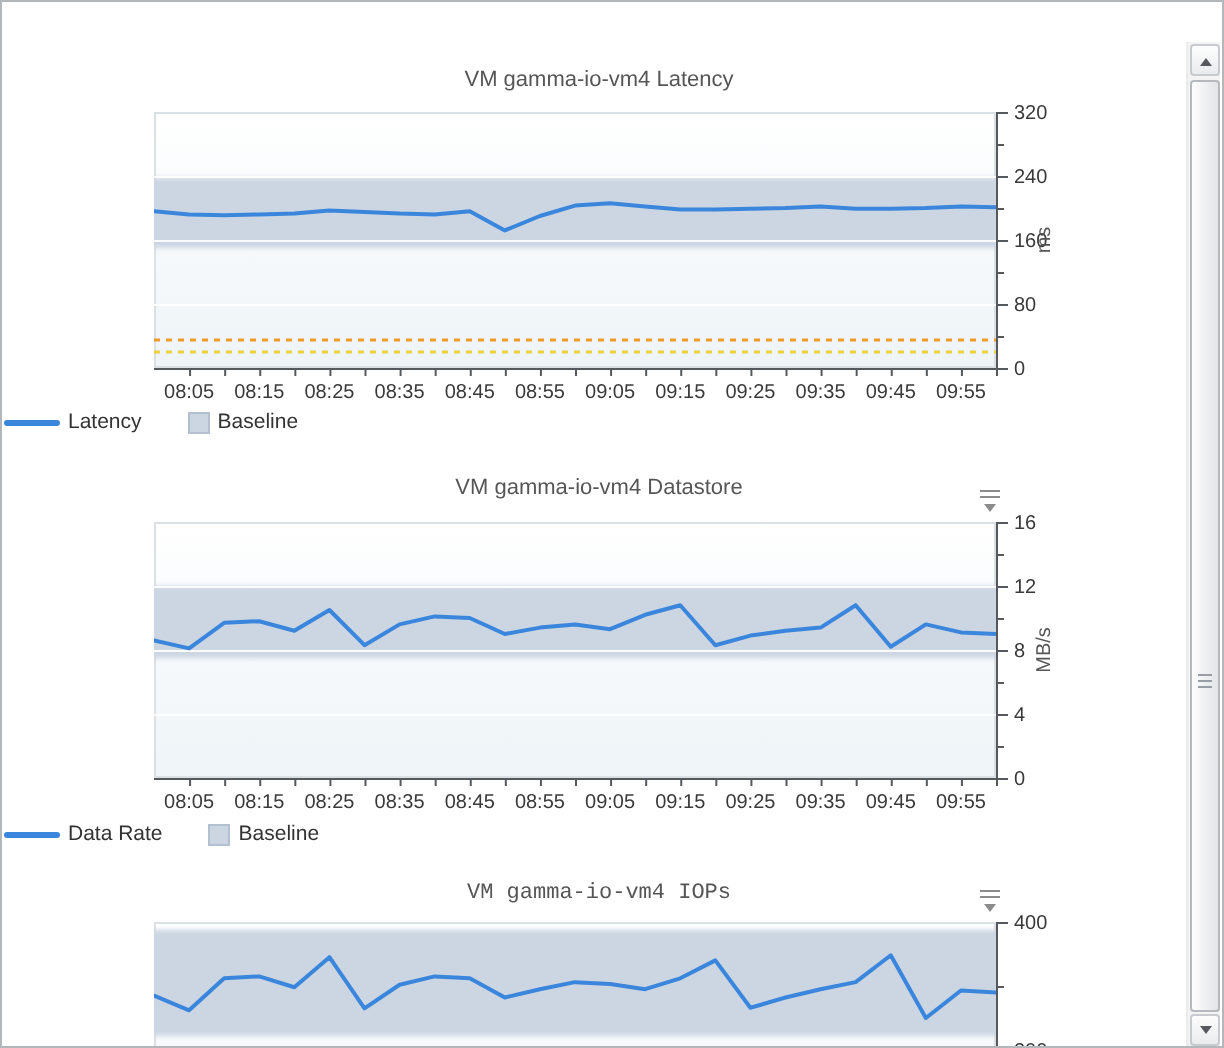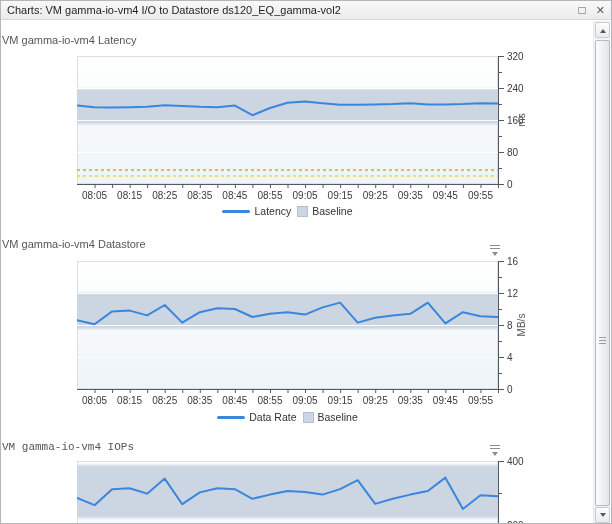--- a/index.html
+++ b/index.html
@@ -7,26 +7,26 @@
   body{font-family:"Liberation Sans",sans-serif;}
   .window{position:relative;width:612px;height:524px;border:1px solid #b3b7ba;background:#fff;overflow:hidden;}
   .titlebar{position:absolute;left:0;top:0;right:0;height:19px;background:linear-gradient(#f9f9f9,#ebebeb);
     border-bottom:1px solid #d6d6d6;display:flex;align-items:center;padding:0 6px;}
   .titlebar .title{font-size:11px;color:#1f1f1f;flex:1 1 auto;white-space:nowrap;overflow:hidden;}
   .winbtn{color:#5b5b5b;cursor:default;line-height:1;margin-left:10px;}
   .winbtn.max{font-size:12px;}
   .winbtn.close{font-size:11px;}
   .content{position:absolute;left:1px;top:20px;width:593px;height:503px;background:#fff;overflow:hidden;}
   #charts-svg{position:absolute;left:0;top:0;}
-  .chart-title{position:absolute;left:0;width:571px;text-align:left;font-size:11px;color:#565656;}
+  .chart-title{position:absolute;left:0;width:571px;text-align:center;font-size:11px;color:#565656;padding-left:24px;}
   .t1{top:13px;} .t2{top:217px;} .t3{top:420px;font-family:Liberation Mono, monospace;}
   .tick{font:10px "Liberation Sans",sans-serif;fill:#3a3a3a;}
   .unit{fill:#555;}
-  .legend{position:absolute;left:0;width:571px;display:flex;justify-content:center;align-items:center;
-    gap:6px;font-size:10.5px;color:#333;}
+  .legend{position:absolute;left:0;width:571px;display:flex;align-items:center;
+    gap:23px;font-size:10.5px;color:#333;}
   .l1{top:184px;} .l2{top:390px;}
   .legend .li{display:flex;align-items:center;gap:4px;}
   .sw-line{width:28px;height:3px;background:#3b86dd;border-radius:2px;}
   .sw-box{width:11px;height:11px;background:#ccd6e2;border:1px solid #b2c0d0;}
   .sw-dash{width:24px;height:2px;}
   .sw-dash.warn{background:repeating-linear-gradient(90deg,#ecd23f 0 3px,transparent 3px 6px);}
   .sw-dash.crit{background:repeating-linear-gradient(90deg,#f09a2d 0 3px,transparent 3px 6px);}
   .opt-icon{position:absolute;width:14px;height:14px;display:flex;flex-direction:column;align-items:center;cursor:pointer;}
   .o2{left:486px;top:224px;} .o3{left:486px;top:424px;}
   .opt-lines{width:10px;height:7px;background:repeating-linear-gradient(#8c8c8c 0 1px,transparent 1px 3px);}
@@ -39,25 +39,20 @@
   .tri-down{width:0;height:0;border:3px solid transparent;border-top:4px solid #55595e;margin-bottom:-2px;}
   .sb-thumb{position:absolute;left:1px;top:19px;width:15px;height:466px;
     background:linear-gradient(90deg,#fdfdfd,#e2e4e7);border:1px solid #b5b9be;border-radius:2px;}
   .sb-grip{position:absolute;left:3px;top:296px;width:7px;height:7px;
     background:repeating-linear-gradient(#989ea4 0 1px,transparent 1px 3px);}
 </style>
 </head>
 <body>
 
 <div class="window">
-  <div class="titlebar">
-    <span class="title">Charts: VM gamma-io-vm4 I/O to Datastore ds120_EQ_gamma-vol2</span>
-    <span class="winbtn max">□</span>
-    <span class="winbtn close">✕</span>
-  </div>
 
   <div class="content">
     <svg id="charts-svg" width="593" height="503">
         <defs>
           <linearGradient id="plotbg" x1="0" y1="0" x2="0" y2="1">
             <stop offset="0" stop-color="#ffffff"></stop>
             <stop offset="1" stop-color="#eef4f8"></stop>
           </linearGradient>
           <filter id="soft">
             <feGaussianBlur stdDeviation="1.2"></feGaussianBlur>

